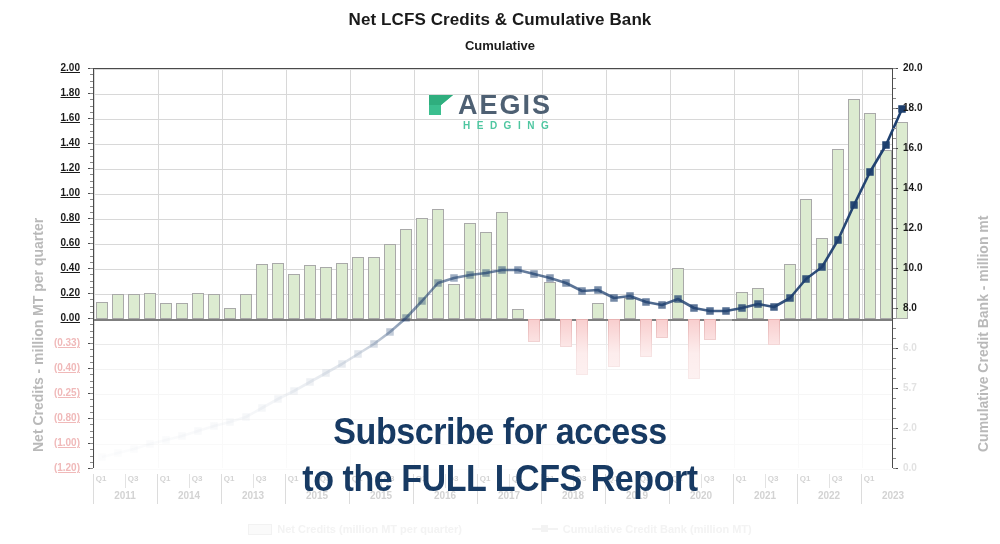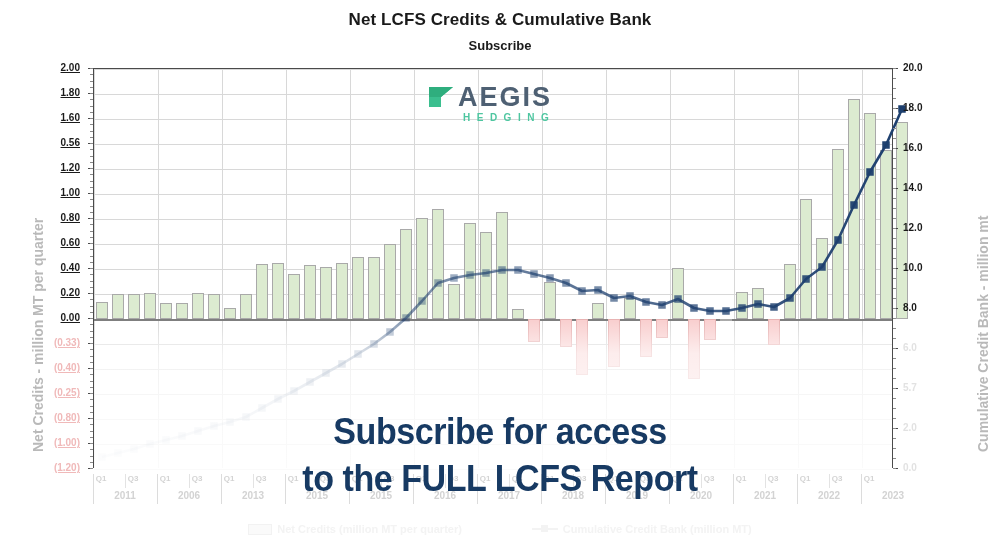--- a/index.html
+++ b/index.html
@@ -86,21 +86,21 @@
   .legend-swatch-bar{width:22px;height:9px;background:#fafafa;border:1px solid #f2f2f2;}
   .legend-swatch-line{width:26px;height:10px;position:relative;}
   .legend-swatch-line::before{
     content:"";position:absolute;left:0;right:0;top:4px;height:2px;background:#f3f3f3;
   }
   .legend-swatch-line::after{
     content:"";position:absolute;left:9px;top:1px;width:7px;height:7px;background:#f3f3f3;
   }
 
   
-  #logo{position:absolute;left:428px;top:82px;width:140px;height:46px;}
+  #logo{position:absolute;left:428px;top:90px;width:140px;height:46px;}
   #logo-word{
     position:absolute;left:30px;top:0;font-size:27px;font-weight:bold;
     color:#4e6073;letter-spacing:2px;line-height:30px;
   }
   #logo-mark{position:absolute;left:0;top:4px;width:26px;height:22px;}
   #logo-sub{
     position:absolute;left:35px;top:30px;font-size:10px;font-weight:bold;
     color:#4ec6a0;letter-spacing:6.5px;
   }
 
@@ -113,21 +113,21 @@
     transform:scaleX(.92);
   }
   #cta div{white-space:nowrap;}
 </style>
 </head>
 <body>
 
 <div id="chart-root">
 
   <div class="title">Net LCFS Credits &amp; Cumulative Bank</div>
-  <div class="subtitle">Subscribe</div>
+  <div class="subtitle">Cumulative</div>
 
   <div class="axis-title" id="y-left-title">Net Credits - million MT per quarter</div>
   <div class="axis-title" id="y-right-title">Cumulative Credit Bank - million mt</div>
 
   <div id="plot">
     <div id="grid-layer">
         <div class="gridh" style="top: 0px;"></div>
         <div class="gridh" style="top: 25px;"></div>
         <div class="gridh" style="top: 50px;"></div>
         <div class="gridh" style="top: 75px;"></div>
@@ -278,21 +278,21 @@
     <div id="fade-veil" style="top: 251px; height: 150px;"></div>
   </div>
 
   <div id="ticks-left">
       <div class="ytick left" style="left: 20px; top: 63px;">2.00</div>
       <div class="tickmark" style="left: 88px; top: 68px;"></div>
       <div class="ytick left" style="left: 20px; top: 88px;">1.80</div>
       <div class="tickmark" style="left: 88px; top: 93px;"></div>
       <div class="ytick left" style="left: 20px; top: 113px;">1.60</div>
       <div class="tickmark" style="left: 88px; top: 118px;"></div>
-      <div class="ytick left" style="left: 20px; top: 138px;">0.56</div>
+      <div class="ytick left" style="left: 20px; top: 138px;">1.40</div>
       <div class="tickmark" style="left: 88px; top: 143px;"></div>
       <div class="ytick left" style="left: 20px; top: 163px;">1.20</div>
       <div class="tickmark" style="left: 88px; top: 168px;"></div>
       <div class="ytick left" style="left: 20px; top: 188px;">1.00</div>
       <div class="tickmark" style="left: 88px; top: 193px;"></div>
       <div class="ytick left" style="left: 20px; top: 213px;">0.80</div>
       <div class="tickmark" style="left: 88px; top: 218px;"></div>
       <div class="ytick left" style="left: 20px; top: 238px;">0.60</div>
       <div class="tickmark" style="left: 88px; top: 243px;"></div>
       <div class="ytick left" style="left: 20px; top: 263px;">0.40</div>
@@ -490,21 +490,21 @@
       <div class="qlabel" style="left: 761px; top: 474px;">Q3</div>
       <div class="xsep" style="left: 765px; top: 474px; height: 14px;"></div>
       <div class="qlabel" style="left: 793px; top: 474px;">Q1</div>
       <div class="xsep" style="left: 797px; top: 474px; height: 14px;"></div>
       <div class="qlabel" style="left: 825px; top: 474px;">Q3</div>
       <div class="xsep" style="left: 829px; top: 474px; height: 14px;"></div>
       <div class="qlabel" style="left: 857px; top: 474px;">Q1</div>
       <div class="xsep" style="left: 861px; top: 474px; height: 14px;"></div>
       <div class="ylabel-year" style="left: 93px; width: 64px; top: 490px;">2011</div>
       <div class="xsep" style="left: 93px; top: 474px; height: 30px; background: rgb(220, 220, 220);"></div>
-      <div class="ylabel-year" style="left: 157px; width: 64px; top: 490px;">2006</div>
+      <div class="ylabel-year" style="left: 157px; width: 64px; top: 490px;">2014</div>
       <div class="xsep" style="left: 157px; top: 474px; height: 30px; background: rgb(220, 220, 220);"></div>
       <div class="ylabel-year" style="left: 221px; width: 64px; top: 490px;">2013</div>
       <div class="xsep" style="left: 221px; top: 474px; height: 30px; background: rgb(220, 220, 220);"></div>
       <div class="ylabel-year" style="left: 285px; width: 64px; top: 490px;">2015</div>
       <div class="xsep" style="left: 285px; top: 474px; height: 30px; background: rgb(220, 220, 220);"></div>
       <div class="ylabel-year" style="left: 349px; width: 64px; top: 490px;">2015</div>
       <div class="xsep" style="left: 349px; top: 474px; height: 30px; background: rgb(220, 220, 220);"></div>
       <div class="ylabel-year" style="left: 413px; width: 64px; top: 490px;">2016</div>
       <div class="xsep" style="left: 413px; top: 474px; height: 30px; background: rgb(220, 220, 220);"></div>
       <div class="ylabel-year" style="left: 477px; width: 64px; top: 490px;">2017</div>

